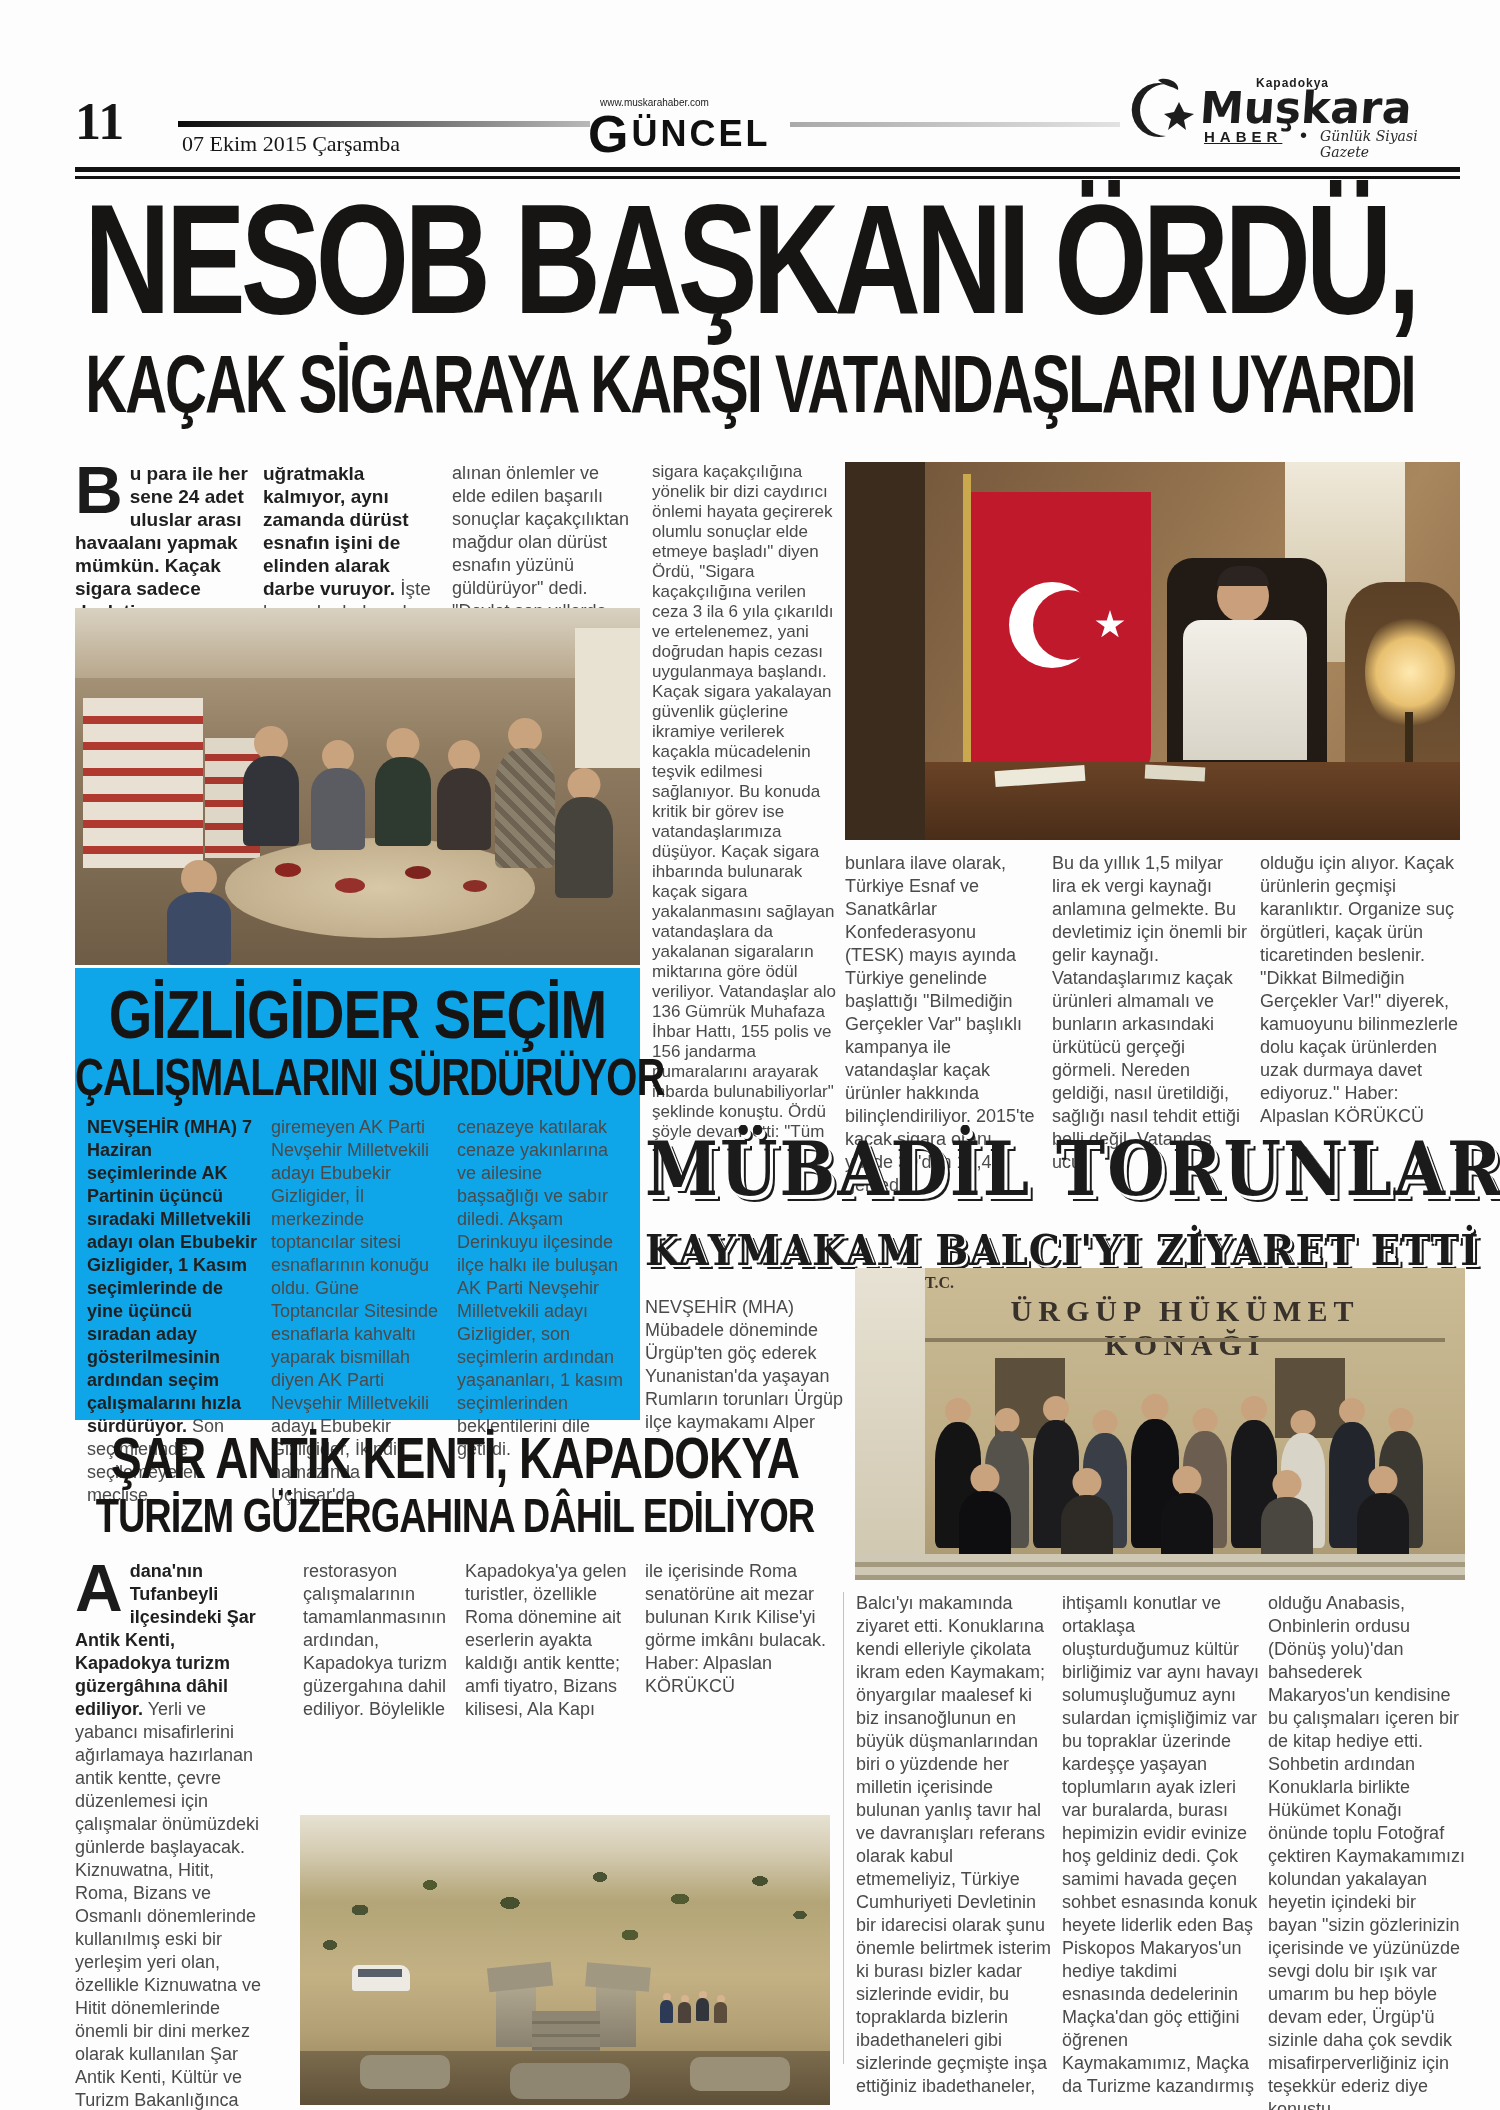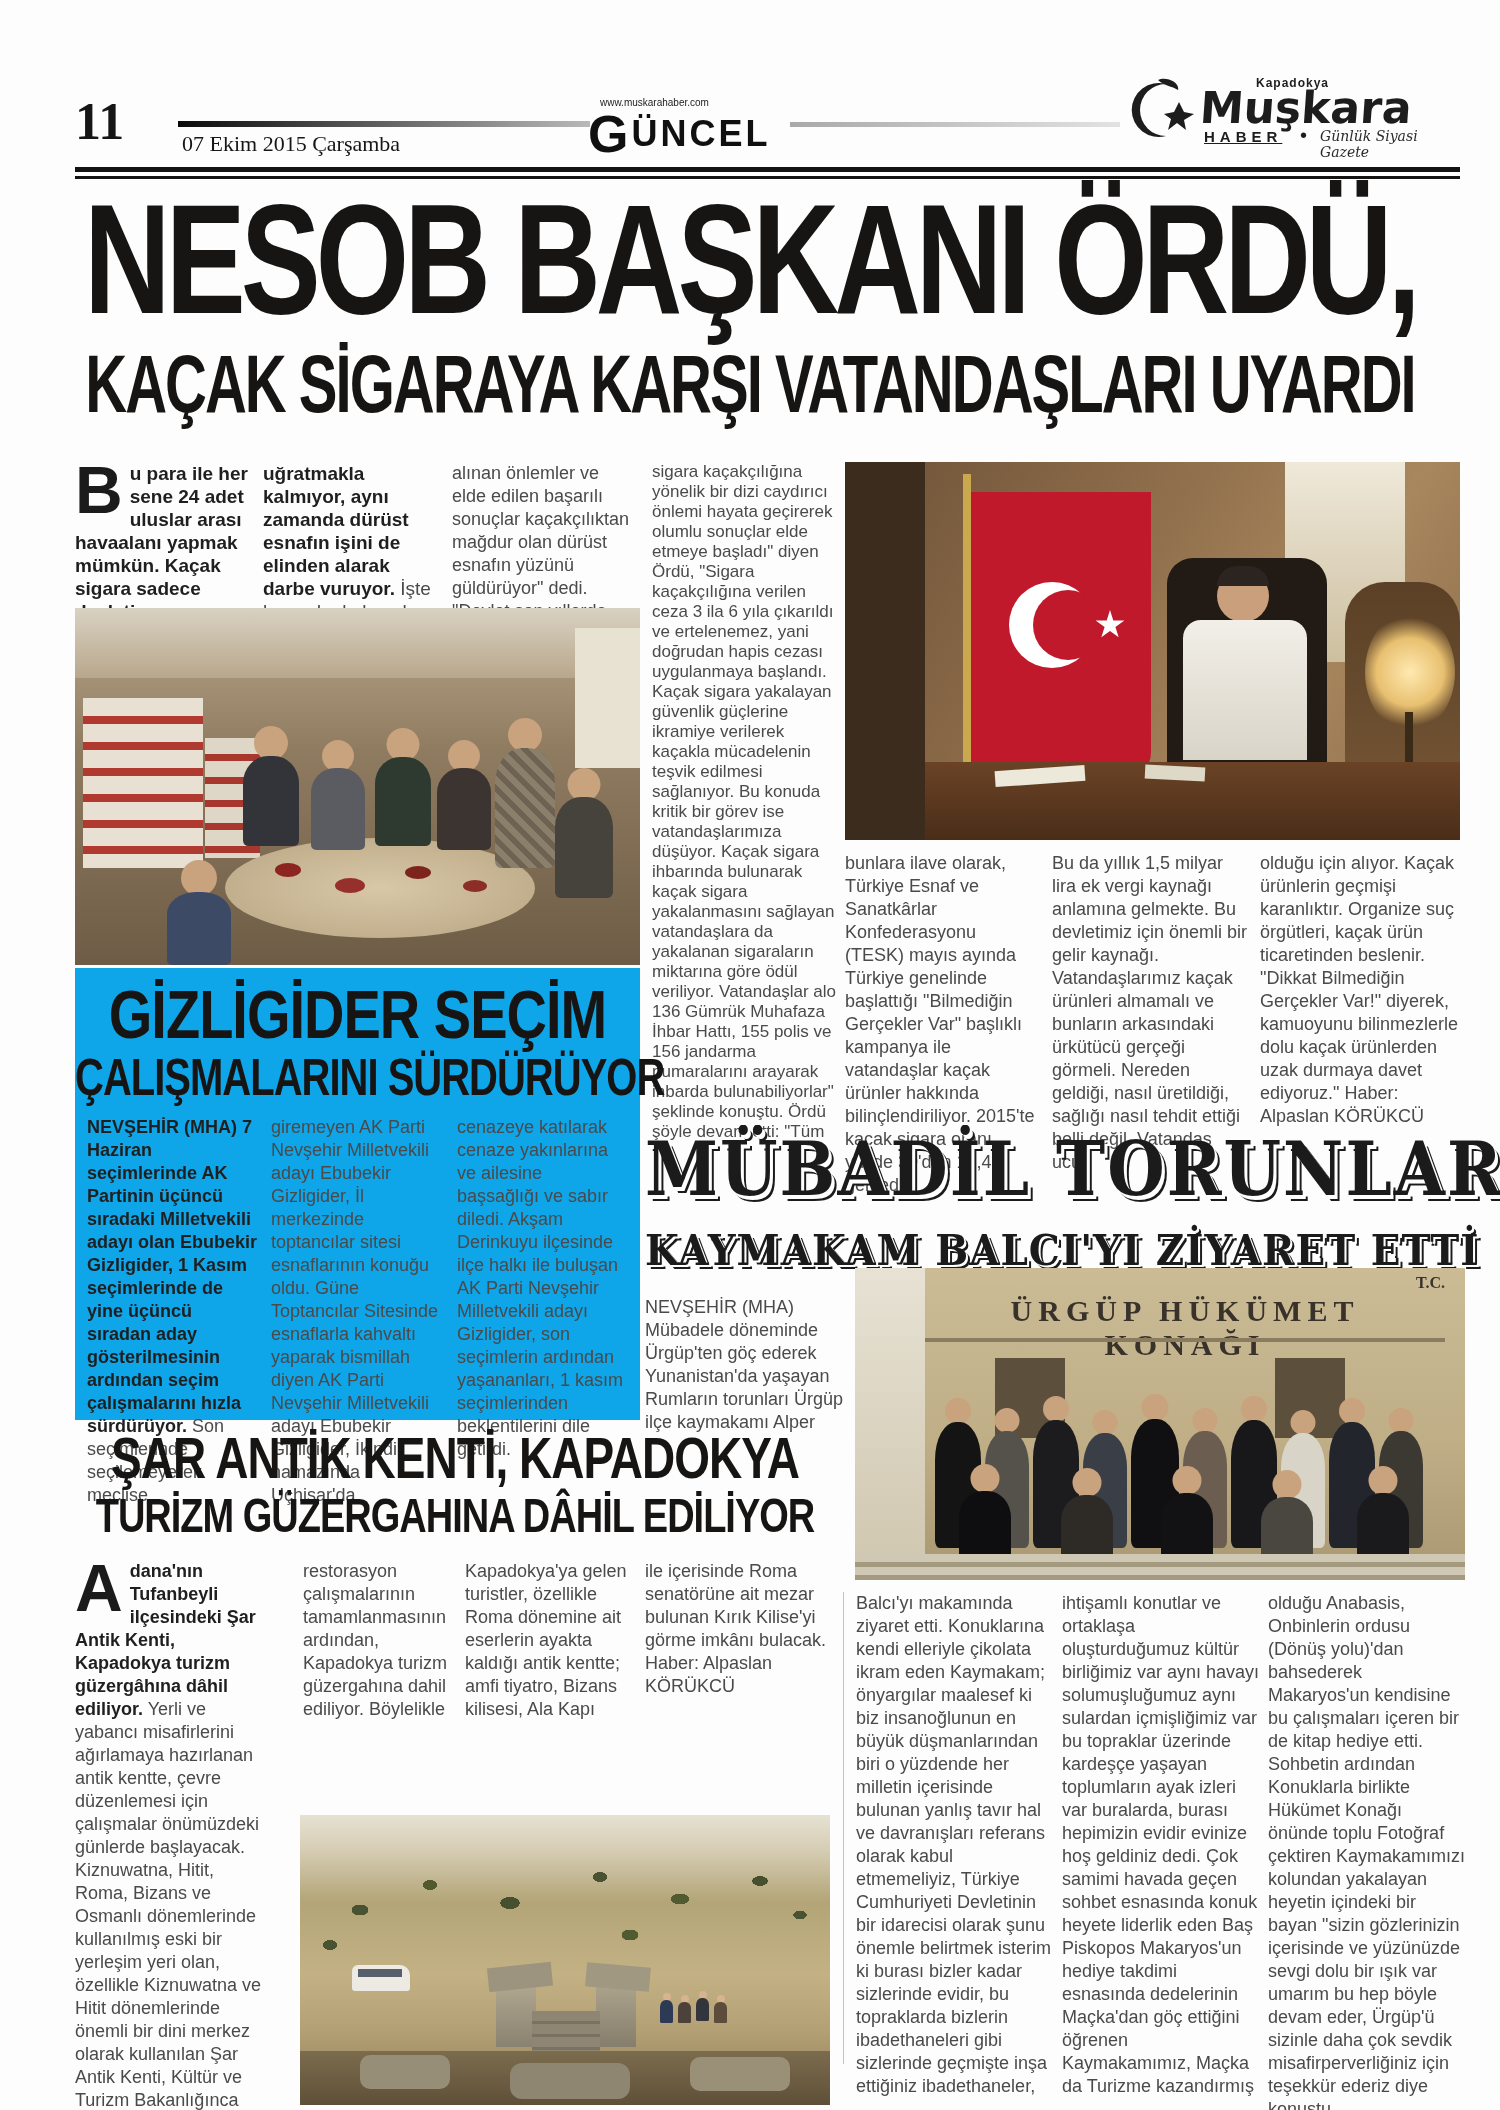--- a/index.html
+++ b/index.html
@@ -28,21 +28,21 @@
   .col{font-size:18px;line-height:23px;color:#4a4a4a;text-align:left;}
   .col .b{font-weight:bold;color:#1f1f1f;}
   .small{font-size:17px;line-height:20px;}
   .dropcap{float:left;font-weight:bold;color:#1b1b1b;font-size:66px;line-height:56px;padding-right:7px;}
   
   .photo{overflow:hidden;}
   .p{position:absolute;}
   .p .hd{position:absolute;left:50%;transform:translateX(-50%);top:0;border-radius:50%;background:#c9a27e;}
   .p .bd{position:absolute;left:0;right:0;bottom:0;border-radius:45% 45% 10% 10%/30% 30% 6% 6%;}
   .graybox{background:#0ea5e9;}
-  .sign-top{font-family:"Liberation Serif",serif;font-weight:bold;color:#3a332c;text-align:right;}
+  .sign-top{font-family:"Liberation Serif",serif;font-weight:bold;color:#3a332c;text-align:left;}
   .sign-main{font-family:"Liberation Serif",serif;font-weight:bold;color:#38322b;text-align:center;}
   .vline{width:1px;background:#c2c2c2;}
 </style>
 </head>
 <body>
 
 <div class="page">
 
   <div class="abs pagenum" style="left:75px;top:96px;">11</div>
   <div class="abs gradline" style="left:178px;top:121px;width:412px;"></div>

